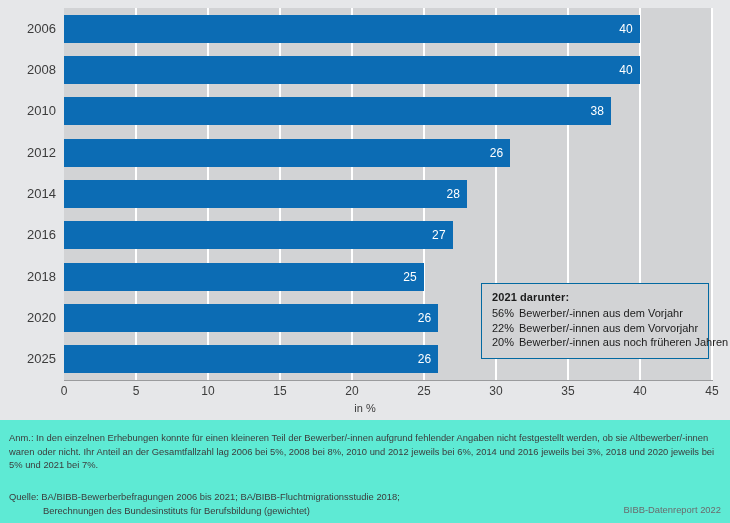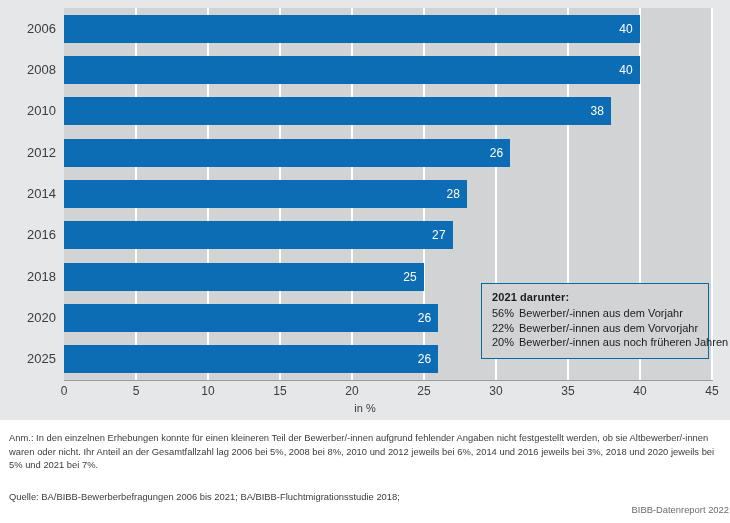--- a/index.html
+++ b/index.html
@@ -134,21 +134,21 @@
     width: 27px;
   }
 
   
   #footer {
     position: absolute;
     left: 0;
     top: 420px;
     width: 730px;
     height: 103px;
-    background: #ffffff;
+    background: #5eead4;
   }
   #note-block {
     position: absolute;
     left: 9px;
     top: 11px;
     width: 714px;
     font-size: 9.4px;
     line-height: 13.6px;
     color: #3c3c3c;
   }
@@ -159,21 +159,21 @@
     width: 580px;
     font-size: 9.4px;
     line-height: 13.6px;
     color: #3c3c3c;
   }
   #source-line2 {
     padding-left: 34px;
   }
   #report-tag {
     position: absolute;
-    right: 1px;
+    right: 9px;
     top: 84px;
     font-size: 9.4px;
     color: #6a6b6d;
     white-space: nowrap;
     text-align: center;
   }
 </style>
 </head>
 <body>
 
@@ -263,15 +263,16 @@
         <div class="callout-line"><span class="callout-pct">20%</span><span>Bewerber/-innen aus noch früheren Jahren</span></div>
       </div>
   </div>
 
 </div>
 
 <div id="footer">
   <div id="note-block">Anm.: In den einzelnen Erhebungen konnte für einen kleineren Teil der Bewerber/-innen aufgrund fehlender Angaben nicht festgestellt werden, ob sie Altbewerber/-innen waren oder nicht. Ihr Anteil an der Gesamtfallzahl lag 2006 bei 5%, 2008 bei 8%, 2010 und 2012 jeweils bei 6%, 2014 und 2016 jeweils bei 3%, 2018 und 2020 jeweils bei 5% und 2021 bei 7%.</div>
   <div id="source-block">
     <div id="source-line1">Quelle: BA/BIBB-Bewerberbefragungen 2006 bis 2021; BA/BIBB-Fluchtmigrationsstudie 2018;</div>
+    <div id="source-line2">Berechnungen des Bundesinstituts für Berufsbildung (gewichtet)</div>
   </div>
   <div id="report-tag">BIBB-Datenreport 2022</div>
 </div>
 
 </body></html>

